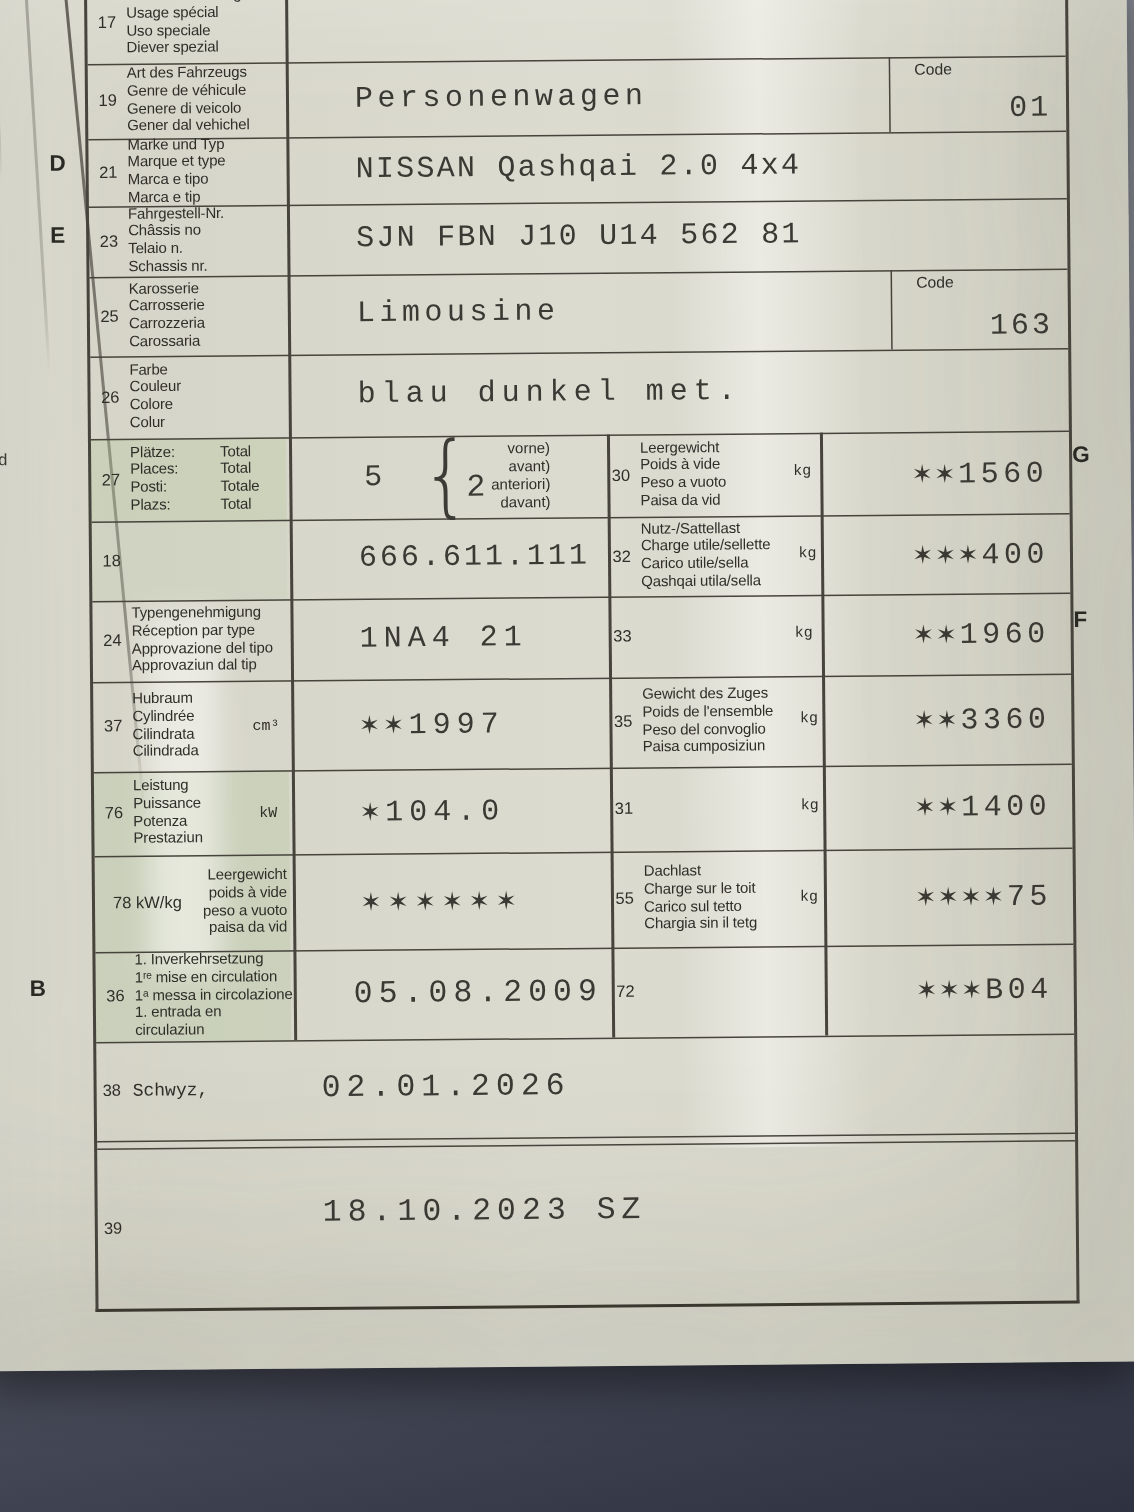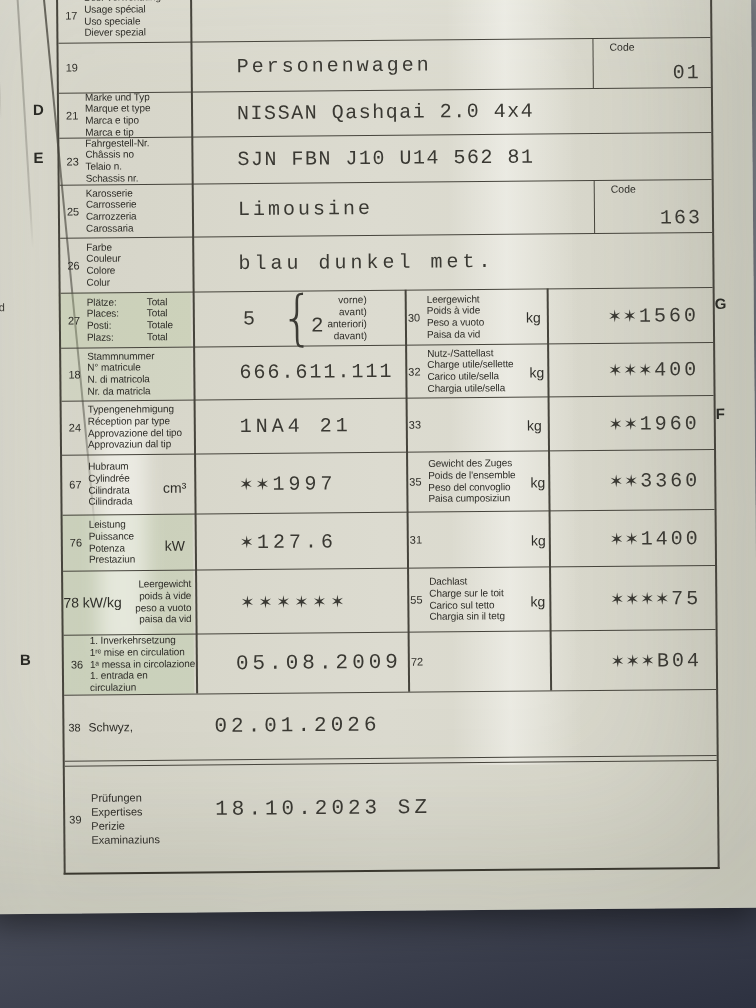--- a/index.html
+++ b/index.html
@@ -37,37 +37,37 @@
   .valcell.leftv{left:132px;width:212px;padding-left:46px;box-sizing:border-box;}
   .valcell.fullv{left:132px;right:0;padding-left:46px;box-sizing:border-box;}
   .valcell.codew{left:132px;right:118px;padding-left:46px;box-sizing:border-box;}
   .rlblcell{position:absolute;left:344px;top:0;width:142px;height:100%;}
   .rlblcell .fnum{left:3px;}
   .rlblcell .lines{left:22px;}
   .rvalcell{position:absolute;left:486px;right:0;top:0;height:100%;display:flex;align-items:center;justify-content:flex-end;padding-right:14px;box-sizing:border-box;}
   .val{font-family:"Liberation Mono","DejaVu Sans Mono",monospace;font-size:20px;letter-spacing:2px;color:#3a3933;white-space:nowrap;}
   .val.wide{font-size:21px;letter-spacing:4px;}
   .rval{font-family:"Liberation Mono","DejaVu Sans Mono",monospace;font-size:20px;letter-spacing:3px;color:#3a3933;white-space:nowrap;}
-  .unit{position:absolute;font-size:14px;}
+  .unit{position:absolute;font-size:10px;font-family:Liberation Mono, monospace;}
   .codebox{position:absolute;right:0;top:0;width:118px;height:100%;border-left:1.6px solid #46443c;box-sizing:border-box;}
   .codelabel{position:absolute;top:3px;left:16px;font-size:10.5px;}
   .codeval{position:absolute;bottom:3px;right:10px;font-family:"Liberation Mono","DejaVu Sans Mono",monospace;font-size:20px;letter-spacing:2px;color:#3a3933;}
   .bigletter{position:absolute;font-size:15px;font-weight:bold;color:#2a2a25;}
   .dline{position:absolute;left:0;right:0;top:772px;height:4px;border-top:1.5px solid #46443c;border-bottom:1.5px solid #46443c;}
   .brace{position:absolute;left:88px;top:50%;transform:translateY(-52%) scaleY(1.15);font-size:52px;font-weight:200;color:#3c3b35;font-family:"DejaVu Sans",sans-serif;}
   .seatlines{position:absolute;left:88px;width:86px;top:50%;transform:translateY(-50%);
     white-space:pre-line;font-size:10px;line-height:1.2;text-align:right;}
   .seat5{position:absolute;left:50px;top:50%;transform:translateY(-50%);
     font-family:"Liberation Mono","DejaVu Sans Mono",monospace;font-size:20px;color:#3a3933;}
   .seat2{position:absolute;left:118px;top:24px;
     font-family:"Liberation Mono","DejaVu Sans Mono",monospace;font-size:21px;color:#3a3933;}
   .lines.rightal{left:40px;right:4px;width:auto;text-align:right;}
-  .kwlabel{position:absolute;left:0;top:50%;transform:translateY(-50%);font-size:14px;white-space:nowrap;}
+  .kwlabel{position:absolute;left:12px;top:50%;transform:translateY(-50%);font-size:11px;white-space:nowrap;}
   .freeval{position:absolute;left:150px;top:50%;transform:translateY(-50%);}
-  .freelbl{position:absolute;left:24px;top:50%;transform:translateY(-50%);font-size:12px;}
+  .freelbl{position:absolute;left:24px;top:50%;transform:translateY(-50%);font-size:12px;font-family:Liberation Mono, monospace;}
   .lines39{position:absolute;left:26px;top:50%;transform:translateY(-50%);white-space:pre-line;font-size:11px;line-height:1.3;}
   .edgefrag{position:absolute;left:20px;top:312px;font-size:11px;color:#3a3933;}
 </style>
 </head>
 <body>
 
 <div class="sheen"></div>
 
 <div class="paper">
 
@@ -103,20 +103,24 @@
 Diever spezial</span>
       </div>
       <div class="valcell fullv">
         <span class="val"></span>
       </div>
     </div>
 
     <div class="row" style="top:54px;height:50px;">
       <div class="lblcell">
         <span class="fnum">19</span>
+        <span class="lines">Art des Fahrzeugs
+Genre de véhicule
+Genere di veicolo
+Gener dal vehichel</span>
       </div>
       <div class="valcell codew">
         <span class="val" style="letter-spacing:3px;">Personenwagen</span>
       </div>
       <div class="codebox">
         <span class="codelabel">Code</span>
         <span class="codeval">01</span>
       </div>
     </div>
 
@@ -206,34 +210,30 @@
         <span class="unit" style="right:6px;top:38%;">kg</span>
       </div>
       <div class="rvalcell">
         <span class="rval">✶✶1560</span>
       </div>
     </div>
 
     <div class="row" style="top:359px;height:53px;">
       <div class="lblcell">
         <span class="fnum">18</span>
-        <span class="lines">Stammnummer
-N° matricule
-N. di matricola
-Nr. da matricla</span>
       </div>
       <div class="valcell leftv">
         <span class="val">666.611.111</span>
       </div>
       <div class="rlblcell">
         <span class="fnum">32</span>
         <span class="lines">Nutz-/Sattellast
 Charge utile/sellette
 Carico utile/sella
-Chargia utile/sella</span>
+Qashqai utila/sella</span>
         <span class="unit" style="right:3px;top:40%;">kg</span>
       </div>
       <div class="rvalcell">
         <span class="rval">✶✶✶400</span>
       </div>
     </div>
 
     <div class="row" style="top:412px;height:54px;">
       <div class="lblcell">
         <span class="fnum">24</span>
@@ -249,21 +249,21 @@
         <span class="fnum">33</span>
         <span class="unit" style="right:6px;top:38%;">kg</span>
       </div>
       <div class="rvalcell">
         <span class="rval">✶✶1960</span>
       </div>
     </div>
 
     <div class="row" style="top:466px;height:60px;">
       <div class="lblcell">
-        <span class="fnum">67</span>
+        <span class="fnum">37</span>
         <span class="lines">Hubraum
 Cylindrée
 Cilindrata
 Cilindrada</span>
         <span class="unit" style="right:8px;top:44%;">cm³</span>
       </div>
       <div class="valcell leftv">
         <span class="val" style="letter-spacing:4px;">✶✶1997</span>
       </div>
       <div class="rlblcell">
@@ -282,21 +282,21 @@
     <div class="row" style="top:526px;height:56px;">
       <div class="lblcell">
         <span class="fnum">76</span>
         <span class="lines">Leistung
 Puissance
 Potenza
 Prestaziun</span>
         <span class="unit" style="right:10px;top:42%;">kW</span>
       </div>
       <div class="valcell leftv">
-        <span class="val" style="letter-spacing:4px;">✶127.6</span>
+        <span class="val" style="letter-spacing:4px;">✶104.0</span>
       </div>
       <div class="rlblcell">
         <span class="fnum">31</span>
         <span class="unit" style="right:3px;top:40%;">kg</span>
       </div>
       <div class="rvalcell">
         <span class="rval">✶✶1400</span>
       </div>
     </div>
 
@@ -346,21 +346,17 @@
     <div class="row" style="top:706px;height:66px;border-bottom:none;">
       <span class="fnum" style="left:4px;">38</span>
       <span class="freelbl">Schwyz,</span>
       <span class="freeval val wide">02.01.2026</span>
     </div>
 
     <div class="dline"></div>
 
     <div class="row" style="top:777px;height:107px;border-bottom:none;">
       <span class="fnum" style="left:4px;">39</span>
-      <span class="lines39">Prüfungen
-Expertises
-Perizie
-Examinaziuns</span>
       <span class="freeval val wide" style="top:42%;">18.10.2023 SZ</span>
     </div>
 
   </div>
 </div>
 
 </body></html>

